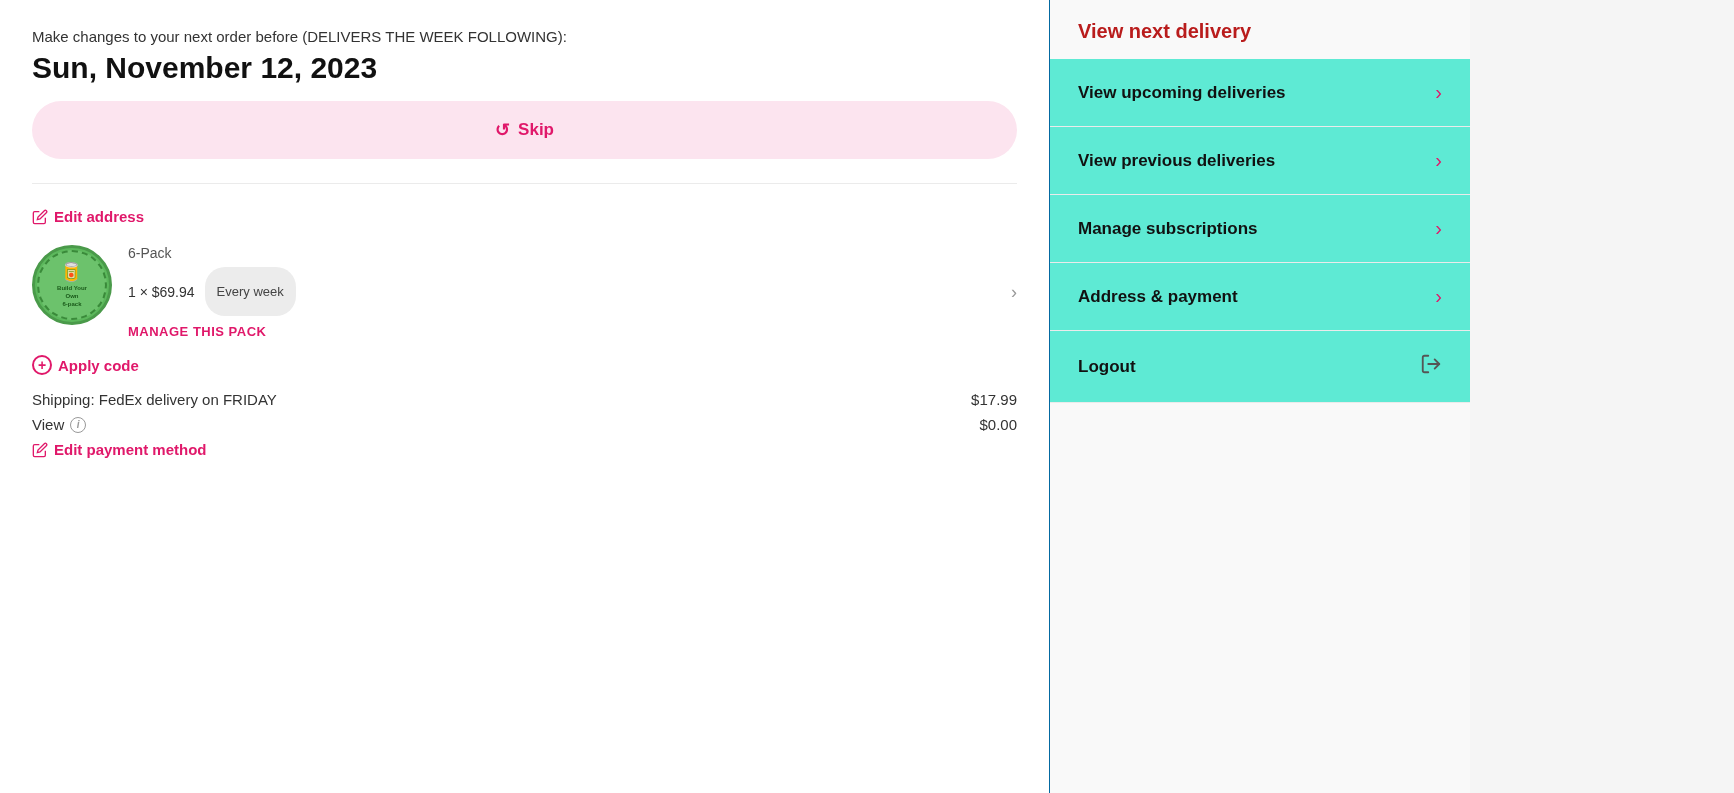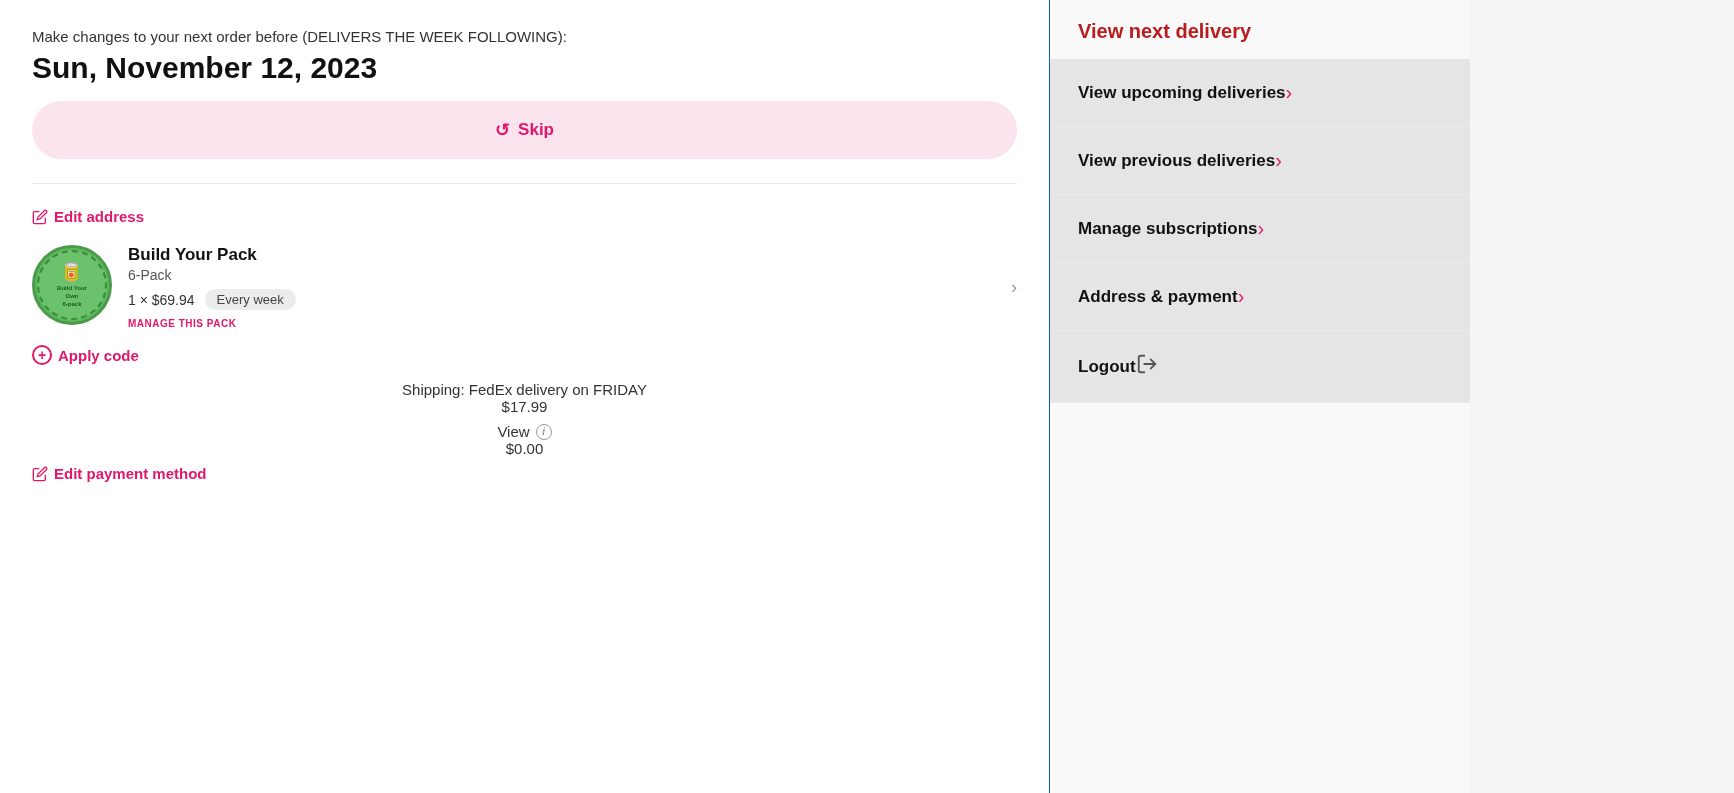--- a/index.html
+++ b/index.html
@@ -160,26 +160,26 @@
       gap: 10px;
       margin-bottom: 8px;
     }
     .product-price {
       font-size: 14px;
       color: #333;
     }
     .frequency-badge {
       background: #ececec;
       border-radius: 20px;
-      padding: 3px 12px;
+      padding: 17px 12px;
       font-size: 13px;
       color: #444;
     }
     .manage-pack-link {
-      font-size: 10px;
+      font-size: 13px;
       font-weight: 800;
       color: #e0186a;
       letter-spacing: 0.5px;
       cursor: pointer;
       text-transform: uppercase;
     }
     .product-chevron {
       position: absolute;
       right: 0;
       top: 50%;
@@ -199,21 +199,20 @@
       margin-bottom: 16px;
     }
     
     .summary-row {
       display: flex;
       justify-content: space-between;
       align-items: center;
       font-size: 15px;
       color: #333;
       margin-bottom: 8px;
-      flex-direction: column;
     }
     .summary-row .label {
       display: flex;
       align-items: center;
       gap: 6px;
     }
     .info-icon {
       width: 16px;
       height: 16px;
       border-radius: 50%;
@@ -254,23 +253,23 @@
     
     .sidebar-header {
       padding: 20px 28px 16px;
       font-size: 20px;
       font-weight: 700;
       color: #b91c1c;
     }
     .sidebar-item {
       display: flex;
       align-items: center;
-      justify-content: flex-start;
+      justify-content: space-between;
       padding: 22px 28px;
-      background: #e5e5e5;
+      background: #5eead4;
       border-bottom: 1px solid #ebebeb;
       cursor: pointer;
     }
     .sidebar-item:first-of-type {
       border-top: 1px solid #ebebeb;
     }
     .sidebar-item-label {
       font-size: 17px;
       font-weight: 700;
       color: #111;
@@ -314,21 +313,20 @@
   <div class="product-row">
     <div class="product-image">
       <div class="product-badge">
         <div class="product-badge-inner">
           <div class="pack-icon">🥫</div>
           <div style="font-size:6px; font-weight:800; text-align:center; line-height:1.3">Build Your<br>Own<br>6-pack</div>
         </div>
       </div>
     </div>
     <div class="product-info">
-      <div class="product-name">Build Your Pack</div>
       <div class="product-variant">6-Pack</div>
       <div class="product-meta">
         <span class="product-price">
           <span>1</span> × <span>$69.94</span>
         </span>
         <span class="frequency-badge">Every week</span>
       </div>
       <div class="manage-pack-link">MANAGE THIS PACK</div>
     </div>
     <span class="product-chevron">›</span>

